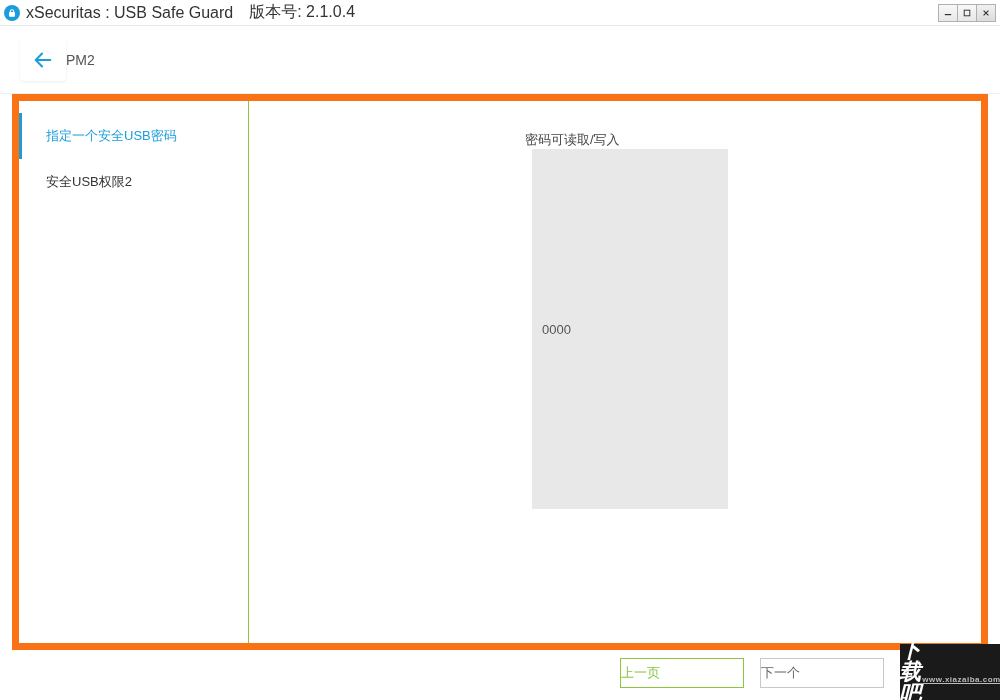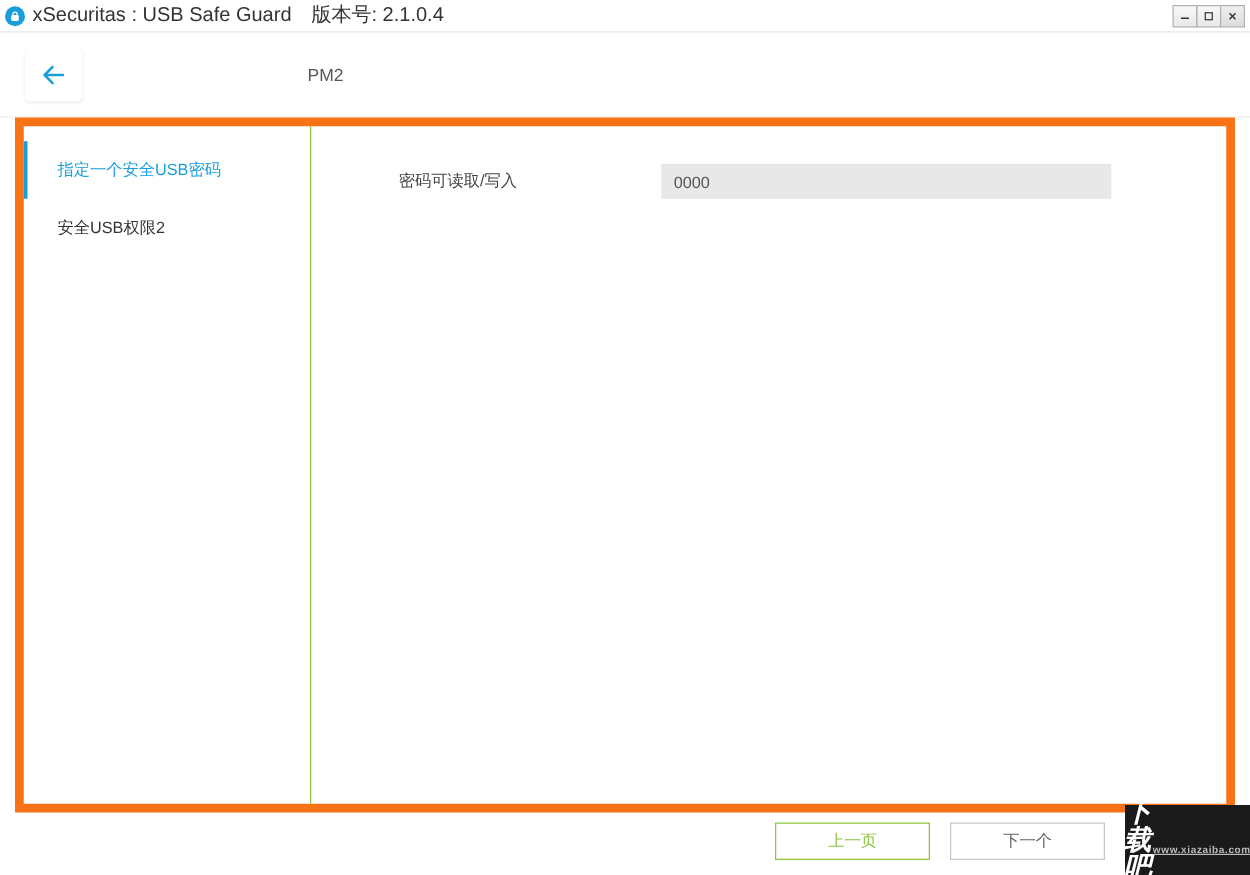--- a/index.html
+++ b/index.html
@@ -84,21 +84,20 @@
       justify-content: center;
       cursor: pointer;
       box-shadow: 0 1px 3px rgba(0,0,0,0.08);
       background: #ffffff;
     }
     .back-button svg {
       width: 22px;
       height: 22px;
     }
     .header-title {
-      margin-left: 180px;
       font-size: 14px;
       color: #555;
     }
     .body-area {
       position: absolute;
       top: 94px;
       left: 12px;
       right: 12px;
       bottom: 50px;
       border: 7px solid #f97316;
@@ -123,20 +122,21 @@
       border-left: 3px solid #1a9edb;
     }
     .main-panel {
       flex: 1;
       padding: 30px 40px;
     }
     .form-row {
       display: flex;
       align-items: center;
       margin-bottom: 24px;
+      flex-direction: column;
     }
     .form-label {
       width: 210px;
       font-size: 13px;
       color: #444;
     }
     .form-input {
       flex: 0 0 360px;
       height: 28px;
       background: #e8e8e8;
@@ -154,21 +154,20 @@
       gap: 16px;
     }
     .footer-btn {
       width: 124px;
       height: 30px;
       border: 1px solid #c8c8c8;
       background: #ffffff;
       font-size: 13px;
       display: flex;
       align-items: center;
-      justify-content: center;
       cursor: pointer;
     }
     .footer-btn.primary {
       color: #8cc63f;
       border-color: #8cc63f;
     }
     .footer-btn.secondary {
       color: #666;
     }
     .watermark {

